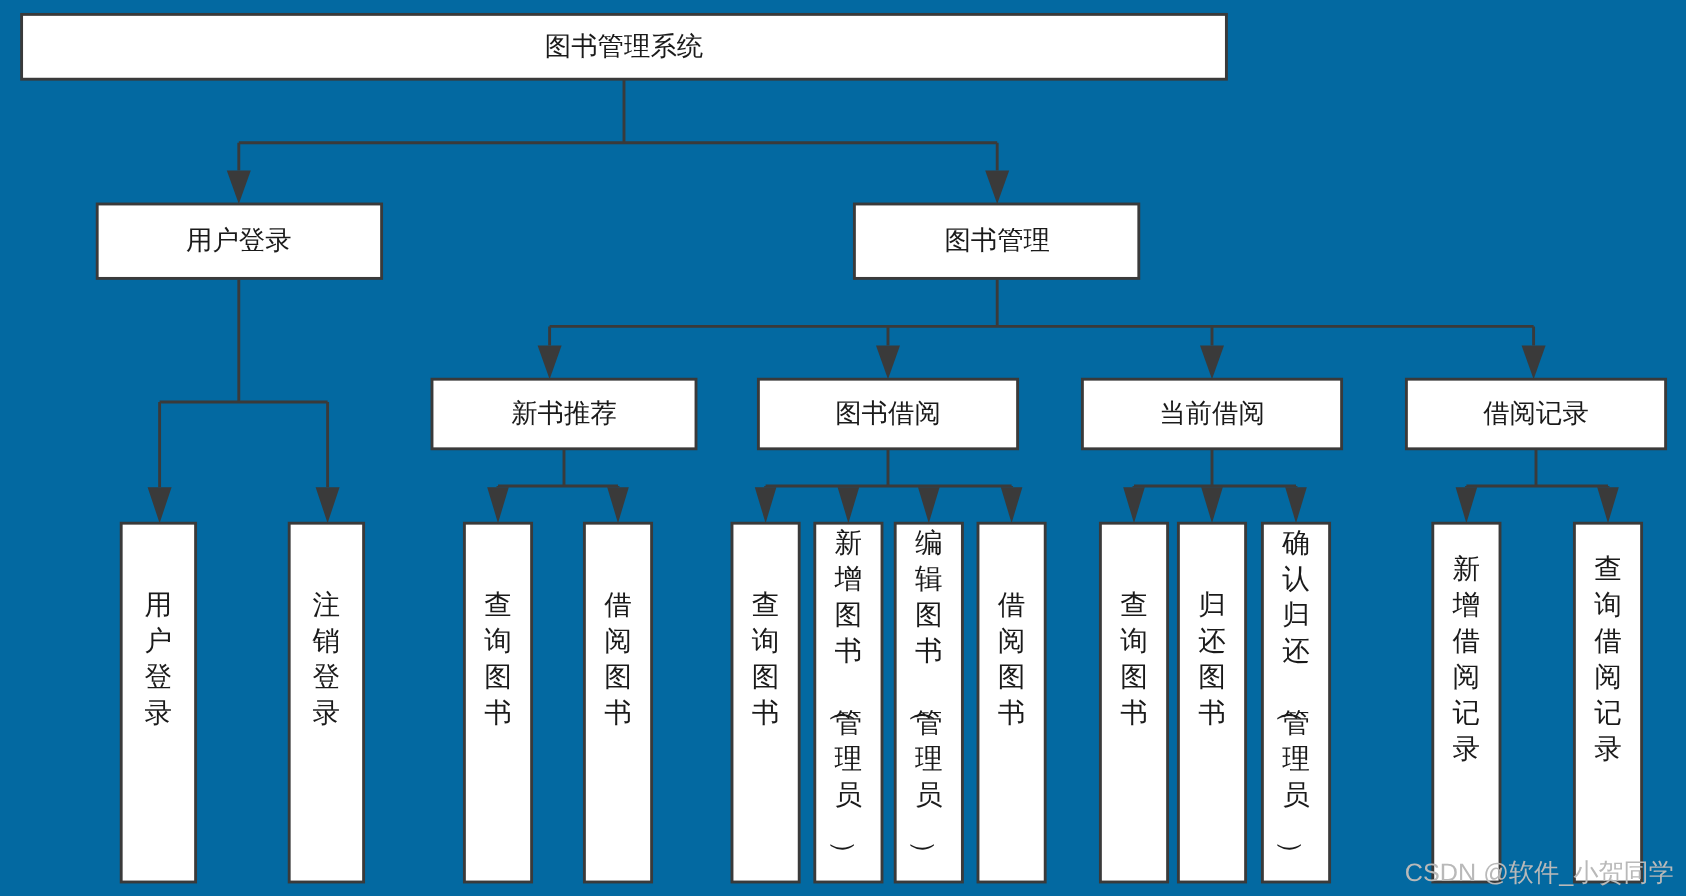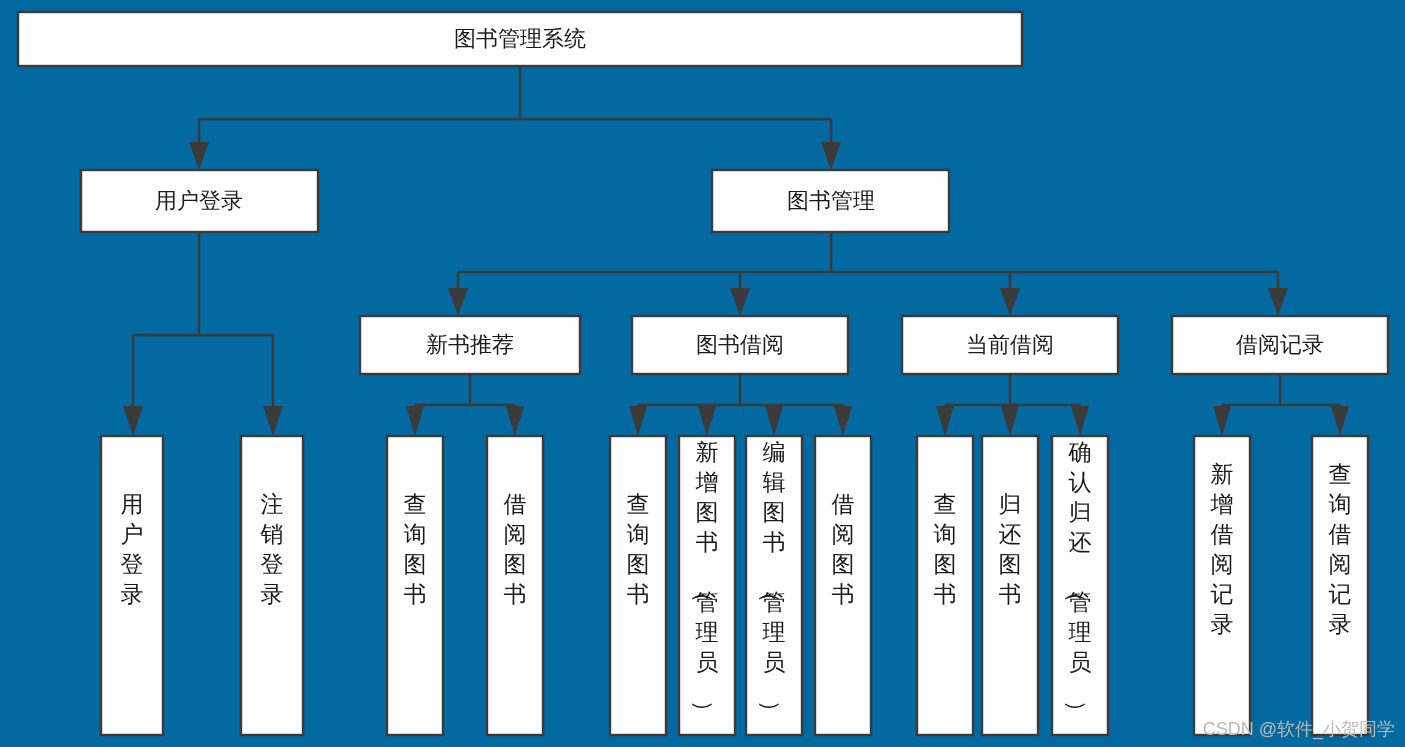--- a/index.html
+++ b/index.html
@@ -53,21 +53,21 @@
     fill: #1a1a1a;
     font-family: "Liberation Sans", "DejaVu Sans", sans-serif;
     font-size: 23px;
     text-anchor: middle;
   }
   .watermark {
     position: absolute;
     right: 10px;
     bottom: 6px;
     color: #b9b9b9;
-    font-size: 18px;
+    font-size: 21px;
     font-family: "Liberation Sans", "DejaVu Sans", sans-serif;
     white-space: nowrap;
     user-select: none;
   }
 </style>
 </head>
 <body>
 
 <div id="diagram-root">
 

